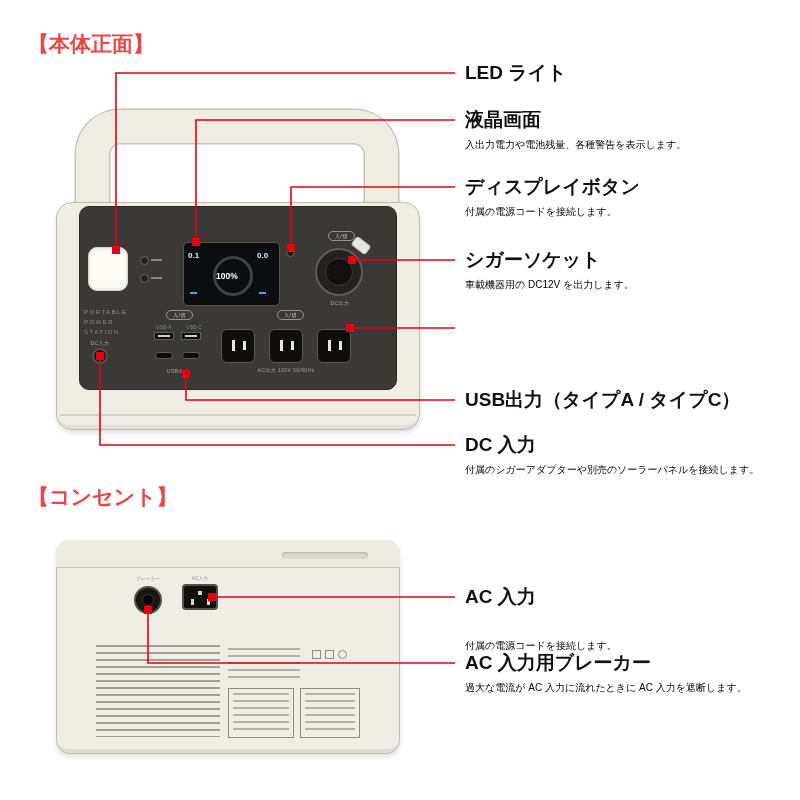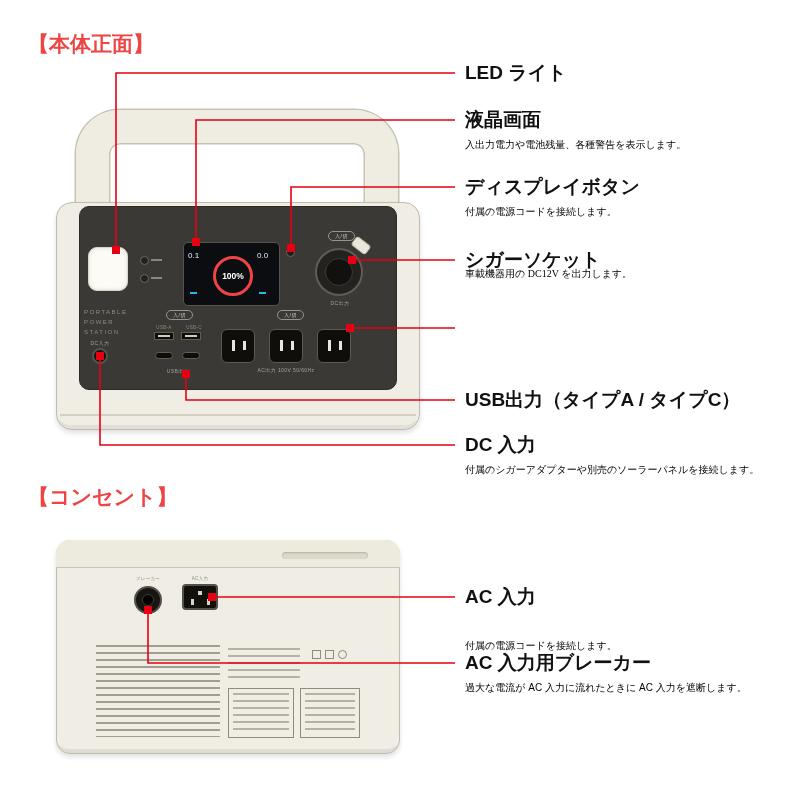--- a/index.html
+++ b/index.html
@@ -35,25 +35,25 @@
     left:88px;top:247px;width:40px;height:44px;background:#fcfbf5;border:1px solid #d8d4c6;
     border-radius:9px;box-sizing:border-box;box-shadow:inset 0 0 4px rgba(0,0,0,.12);
   }
   .tinybtn{width:7px;height:7px;border-radius:50%;background:#23221f;border:1px solid #6b695f;}
   .tinybar{width:11px;height:2px;background:#8a887e;}
   .lcd{
     left:183px;top:242px;width:97px;height:64px;background:#0b0d10;border:1px solid #55534a;
     border-radius:5px;box-sizing:border-box;
   }
   .ring{
-    left:213px;top:256px;width:34px;height:34px;border:3px solid #ef4444;border-radius:50%;
-    box-sizing:content-box;text-align:center;
+    left:213px;top:256px;width:34px;height:34px;border:3px solid #404040;border-radius:50%;
+    box-sizing:content-box;text-align:left;
   }
   .ring span{font-size:8.5px;line-height:34px;color:#ffffff;font-weight:bold;}
-  .lcdtxt{color:#dff2fc;font-size:8px;font-weight:normal;}
+  .lcdtxt{color:#dff2fc;font-size:8px;font-weight:bold;}
   .lcdtick{width:7px;height:2px;background:#2bb4e8;}
   .dispbtn{left:286px;top:248px;width:9px;height:9px;border-radius:50%;
     background:#1f1e1b;border:1px solid #6b695f;box-sizing:border-box;}
   .pill{
     width:27px;height:10px;border:1px solid #97948a;border-radius:5px;box-sizing:border-box;
     color:#cfccc0;font-size:5px;line-height:8px;text-align:center;letter-spacing:.5px;
   }
   .socket-outer{left:315px;top:248px;width:48px;height:48px;border-radius:50%;
     background:#23221e;border:2px solid #605d52;box-sizing:border-box;}
   .socket-inner{left:325px;top:258px;width:28px;height:28px;border-radius:50%;
@@ -232,21 +232,21 @@
   <div class="layer labels">
     <div class="abs callout-title" style="left:465px;top:60px;">LED ライト</div>
 
     <div class="abs callout-title" style="left:465px;top:107px;">液晶画面</div>
     <div class="abs callout-desc" style="left:465px;top:137px;">入出力電力や電池残量、各種警告を表示します。</div>
 
     <div class="abs callout-title" style="left:465px;top:174px;">ディスプレイボタン</div>
     <div class="abs callout-desc" style="left:465px;top:204px;">付属の電源コードを接続します。</div>
 
     <div class="abs callout-title" style="left:465px;top:247px;">シガーソケット</div>
-    <div class="abs callout-desc" style="left:465px;top:266px;font-family:Liberation Serif, serif;">車載機器用の DC12V を出力します。</div>
+    <div class="abs callout-desc" style="left:465px;top:277px;">車載機器用の DC12V を出力します。</div>
 
 
     <div class="abs callout-title" style="left:465px;top:387px;">USB出力（タイプA / タイプC）</div>
 
     <div class="abs callout-title" style="left:465px;top:432px;">DC 入力</div>
     <div class="abs callout-desc" style="left:465px;top:462px;">付属のシガーアダプターや別売のソーラーパネルを接続します。</div>
 
     <div class="abs callout-title" style="left:465px;top:584px;">AC 入力</div>
     <div class="abs callout-desc" style="left:465px;top:638px;">付属の電源コードを接続します。</div>
 

